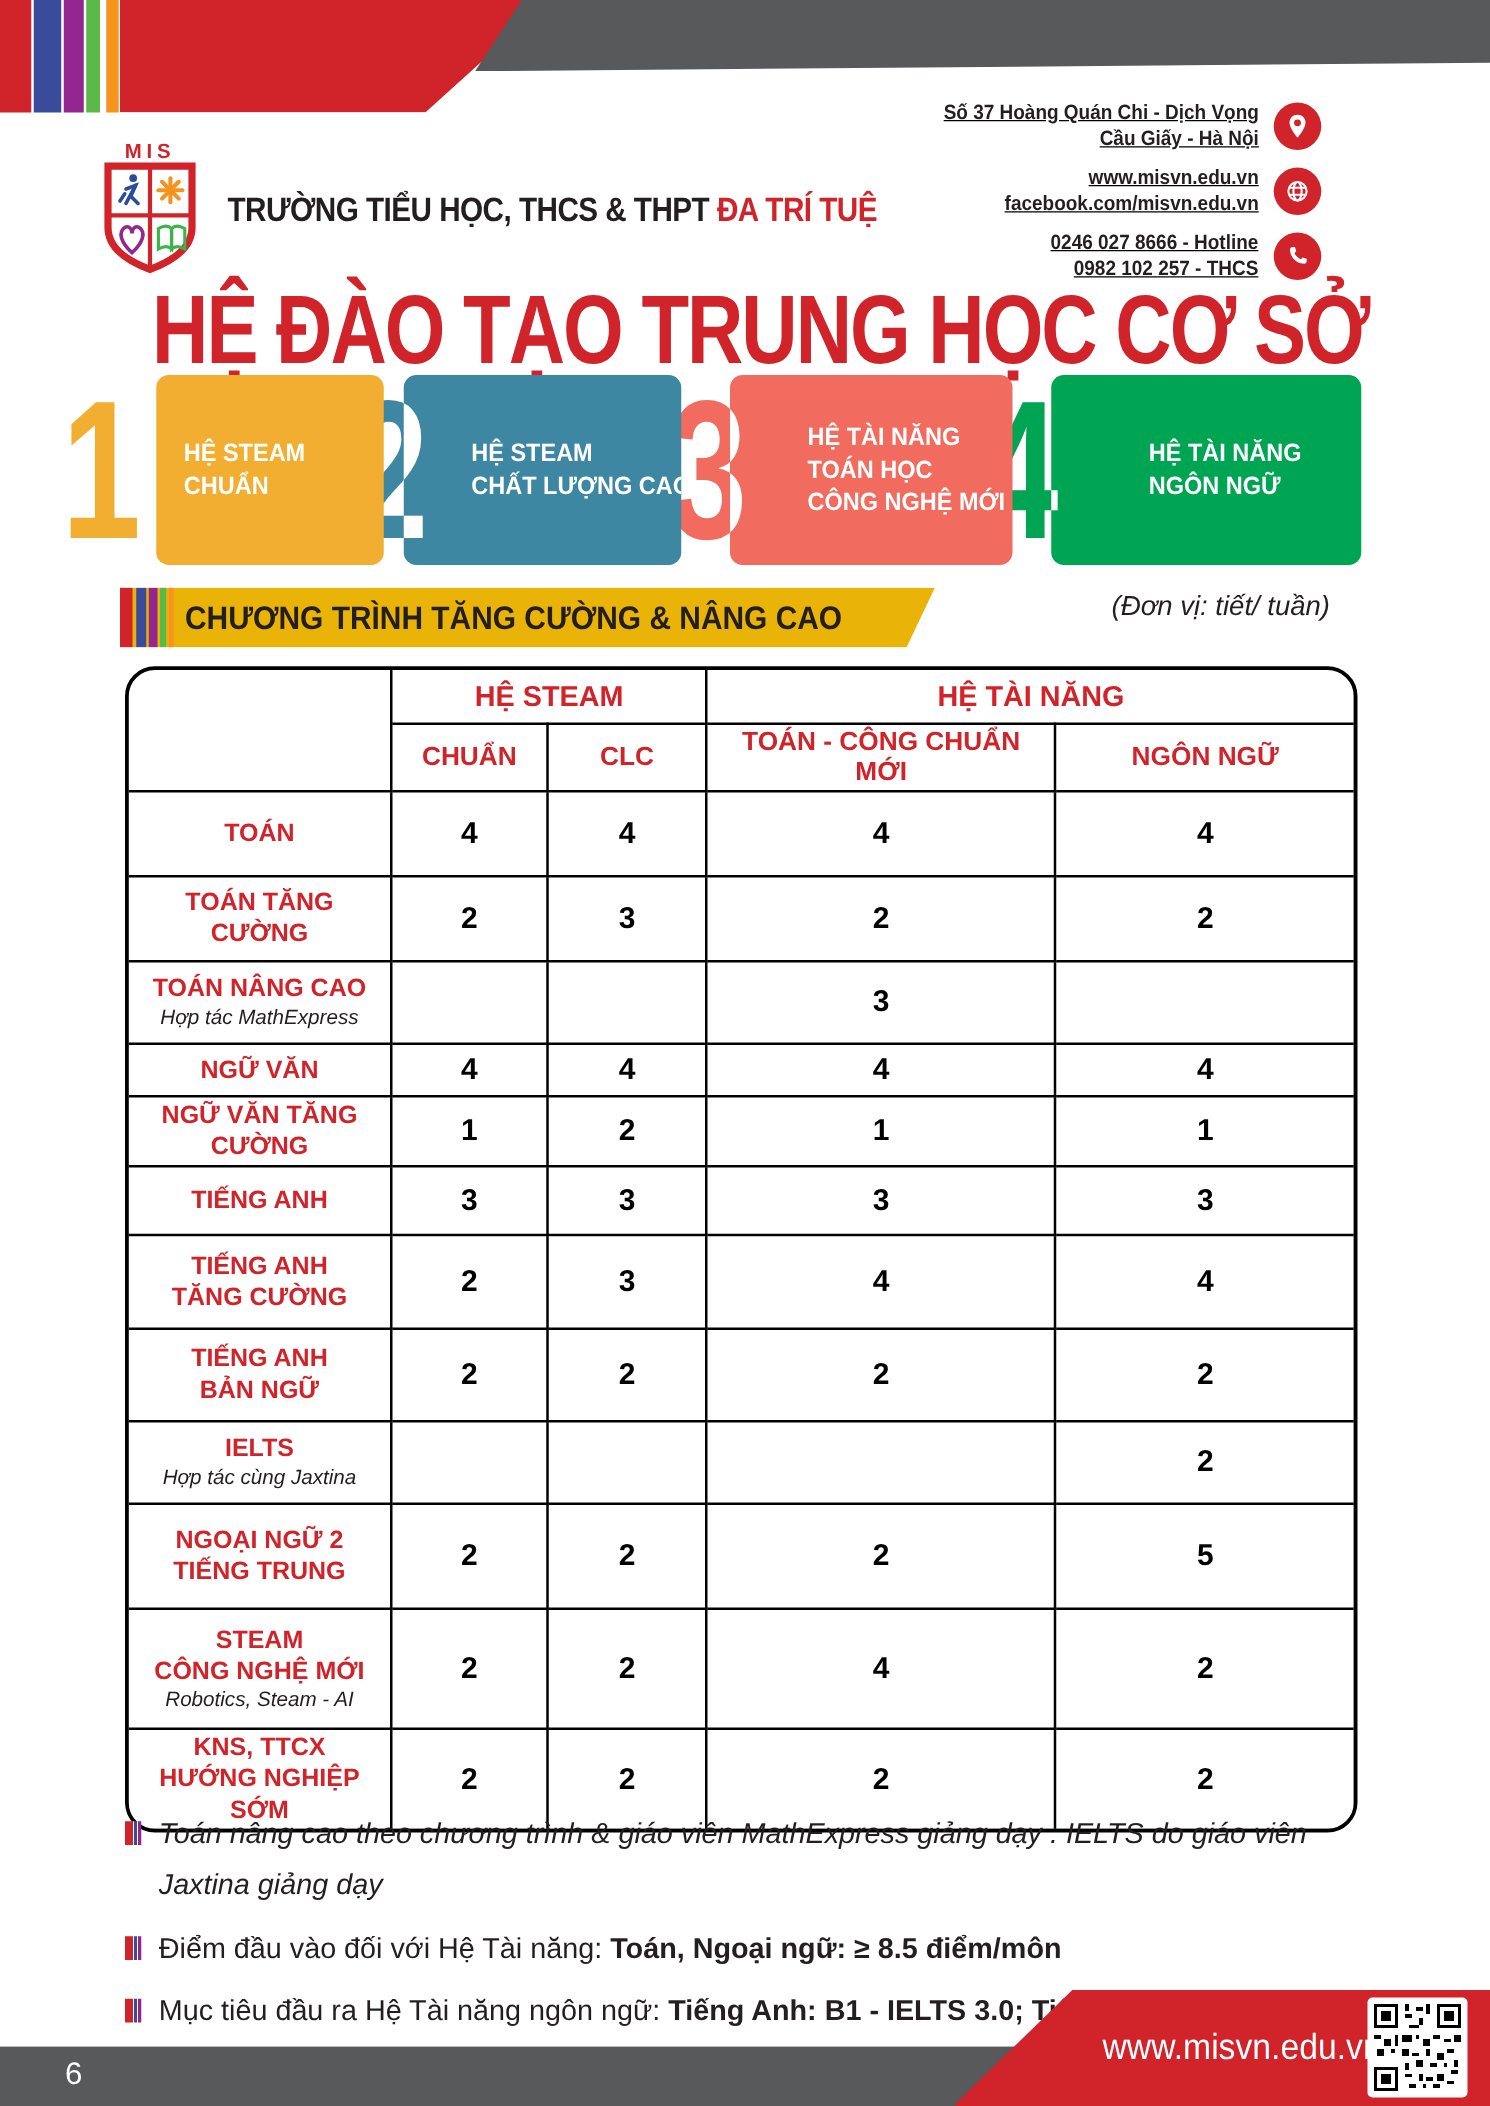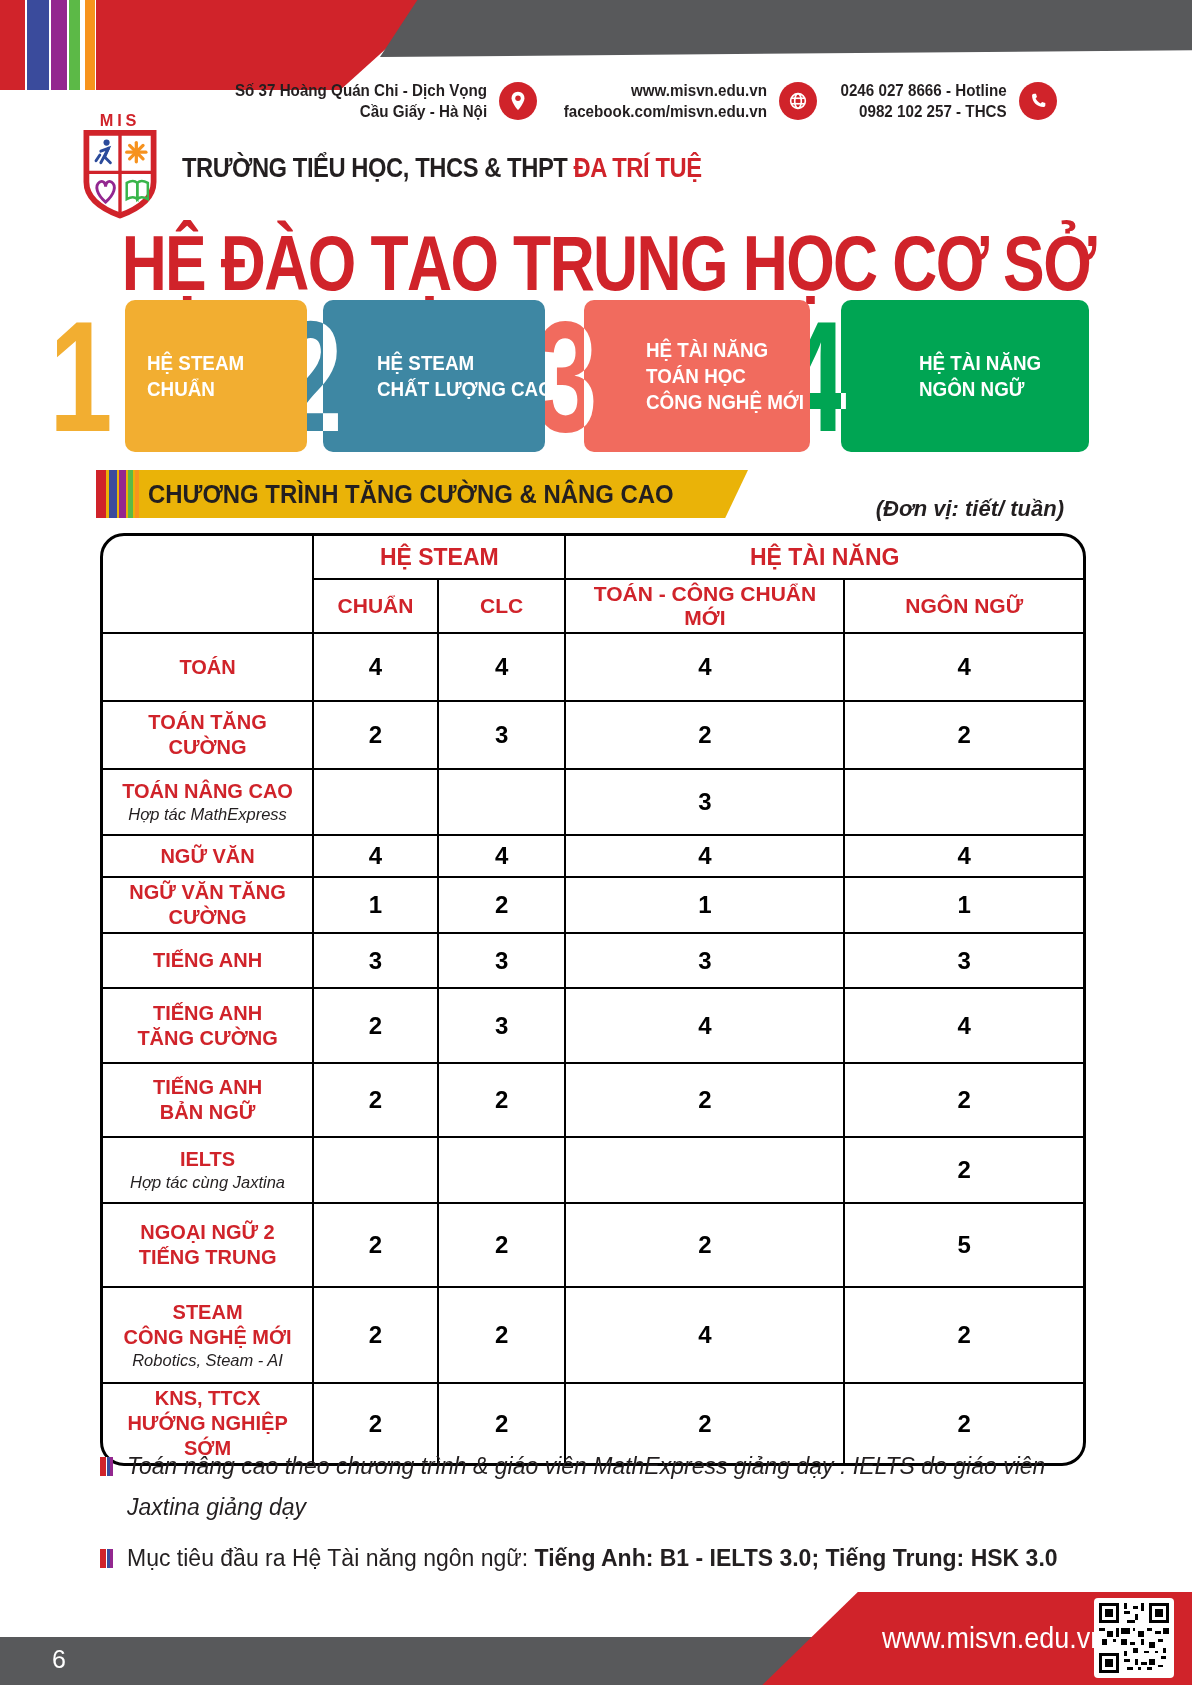--- a/index.html
+++ b/index.html
@@ -16,21 +16,21 @@
 
   
   .logo-row { position:absolute; left:72px; top:112px; display:flex; align-items:center; gap:14px; }
   .logo-svg { width:96px; height:112px; }
   .school-vi { font-size:27px; font-weight:bold; color:#231F20; letter-spacing:-0.5px; white-space:nowrap;
                transform:scaleX(0.88); transform-origin:left center; }
   .school-vi .hl { color:#D0232A; }
   .school-en { font-size:27px; color:#231F20; letter-spacing:2.5px; margin-top:6px; white-space:nowrap; }
 
   
-  .contact { position:absolute; right:135px; top:80px; display:flex; flex-direction:row; gap:9px; }
+  .contact { position:absolute; right:135px; top:80px; display:flex; flex-direction:column; gap:9px;text-decoration:underline; }
   .contact-row { display:flex; align-items:center; justify-content:flex-end; gap:12px; }
   .contact-text { text-align:right; font-weight:bold; font-size:16.5px; line-height:1.3; color:#231F20;
                   transform:scaleX(0.92); transform-origin:right center; white-space:nowrap; }
   .contact-icon { width:38px; height:38px; border-radius:50%; background:#D0232A; flex:0 0 auto;
                   display:flex; align-items:center; justify-content:center; }
   .contact-icon svg { width:22px; height:22px; }
 
   
   .main-title { position:absolute; left:0; top:218px; width:1192px; text-align:center; }
   .main-title span { display:inline-block; font-size:78px; font-weight:bold; color:#D0232A;
@@ -48,21 +48,21 @@
              transform:scaleX(0.72); transform-origin:center; }
 
   
   .section-bar { position:absolute; left:96px; top:470px; width:652px; height:48px; background:#eab308;
                  clip-path:polygon(0 0,100% 0,96.5% 100%,0 100%); }
   .mini-stripes { position:absolute; left:0; top:0; height:48px; width:42px; }
   .mini-stripes i { position:absolute; top:0; height:48px; display:block; }
   .section-title { position:absolute; left:52px; top:0; height:48px; display:flex; align-items:center;
                    font-size:26px; font-weight:bold; color:#231F20; transform-origin:left center; transform:scaleX(0.92);
                    white-space:nowrap; }
-  .unit-note { position:absolute; right:128px; top:496px; font-size:22px; font-style:italic; color:#231F20;font-weight:bold; }
+  .unit-note { position:absolute; right:128px; top:472px; font-size:22px; font-style:italic; color:#231F20; }
 
   
   .table-wrap { position:absolute; left:100px; top:533px; width:986px; border:3.5px solid #000;
                 border-radius:24px; overflow:hidden; background:#fff; }
   table.sched { border-collapse:collapse; width:calc(100% + 4px); margin:-2px; table-layout:fixed; }
   table.sched td { border:2px solid #000; text-align:center; vertical-align:middle; padding:2px 4px; }
   td.group-hd { color:#D0232A; font-weight:bold; font-size:23px; height:44px; }
   td.col-hd { color:#D0232A; font-weight:bold; font-size:21px; height:48px; }
   td.subj { color:#D0232A; font-weight:bold; font-size:20px; line-height:1.25; }
   td.subj .sub { display:block; color:#231F20; font-weight:normal; font-style:italic; font-size:16.5px; }
@@ -319,20 +319,24 @@
             <td class="val">2</td>
           </tr>
         </tbody>
     </table>
   </div>
 
   <div class="notes" id="notes">
       <div class="note italic">
         <span class="bullet"></span>
         <span class="ntext">Toán nâng cao theo chương trình &amp; giáo viên MathExpress giảng dạy . IELTS do giáo viên Jaxtina giảng dạy</span>
+      </div>
+      <div class="note">
+        <span class="bullet"></span>
+        <span class="ntext">Điểm đầu vào đối với Hệ Tài năng: <b>Toán, Ngoại ngữ: ≥ 8.5 điểm/môn</b></span>
       </div>
       <div class="note">
         <span class="bullet"></span>
         <span class="ntext">Mục tiêu đầu ra Hệ Tài năng ngôn ngữ: <b>Tiếng Anh: B1 - IELTS 3.0; Tiếng Trung: HSK 3.0</b></span>
       </div>
     </div>
 
   <div class="footer-gray"></div>
   <div class="page-num">6</div>
   <div class="footer-red">

